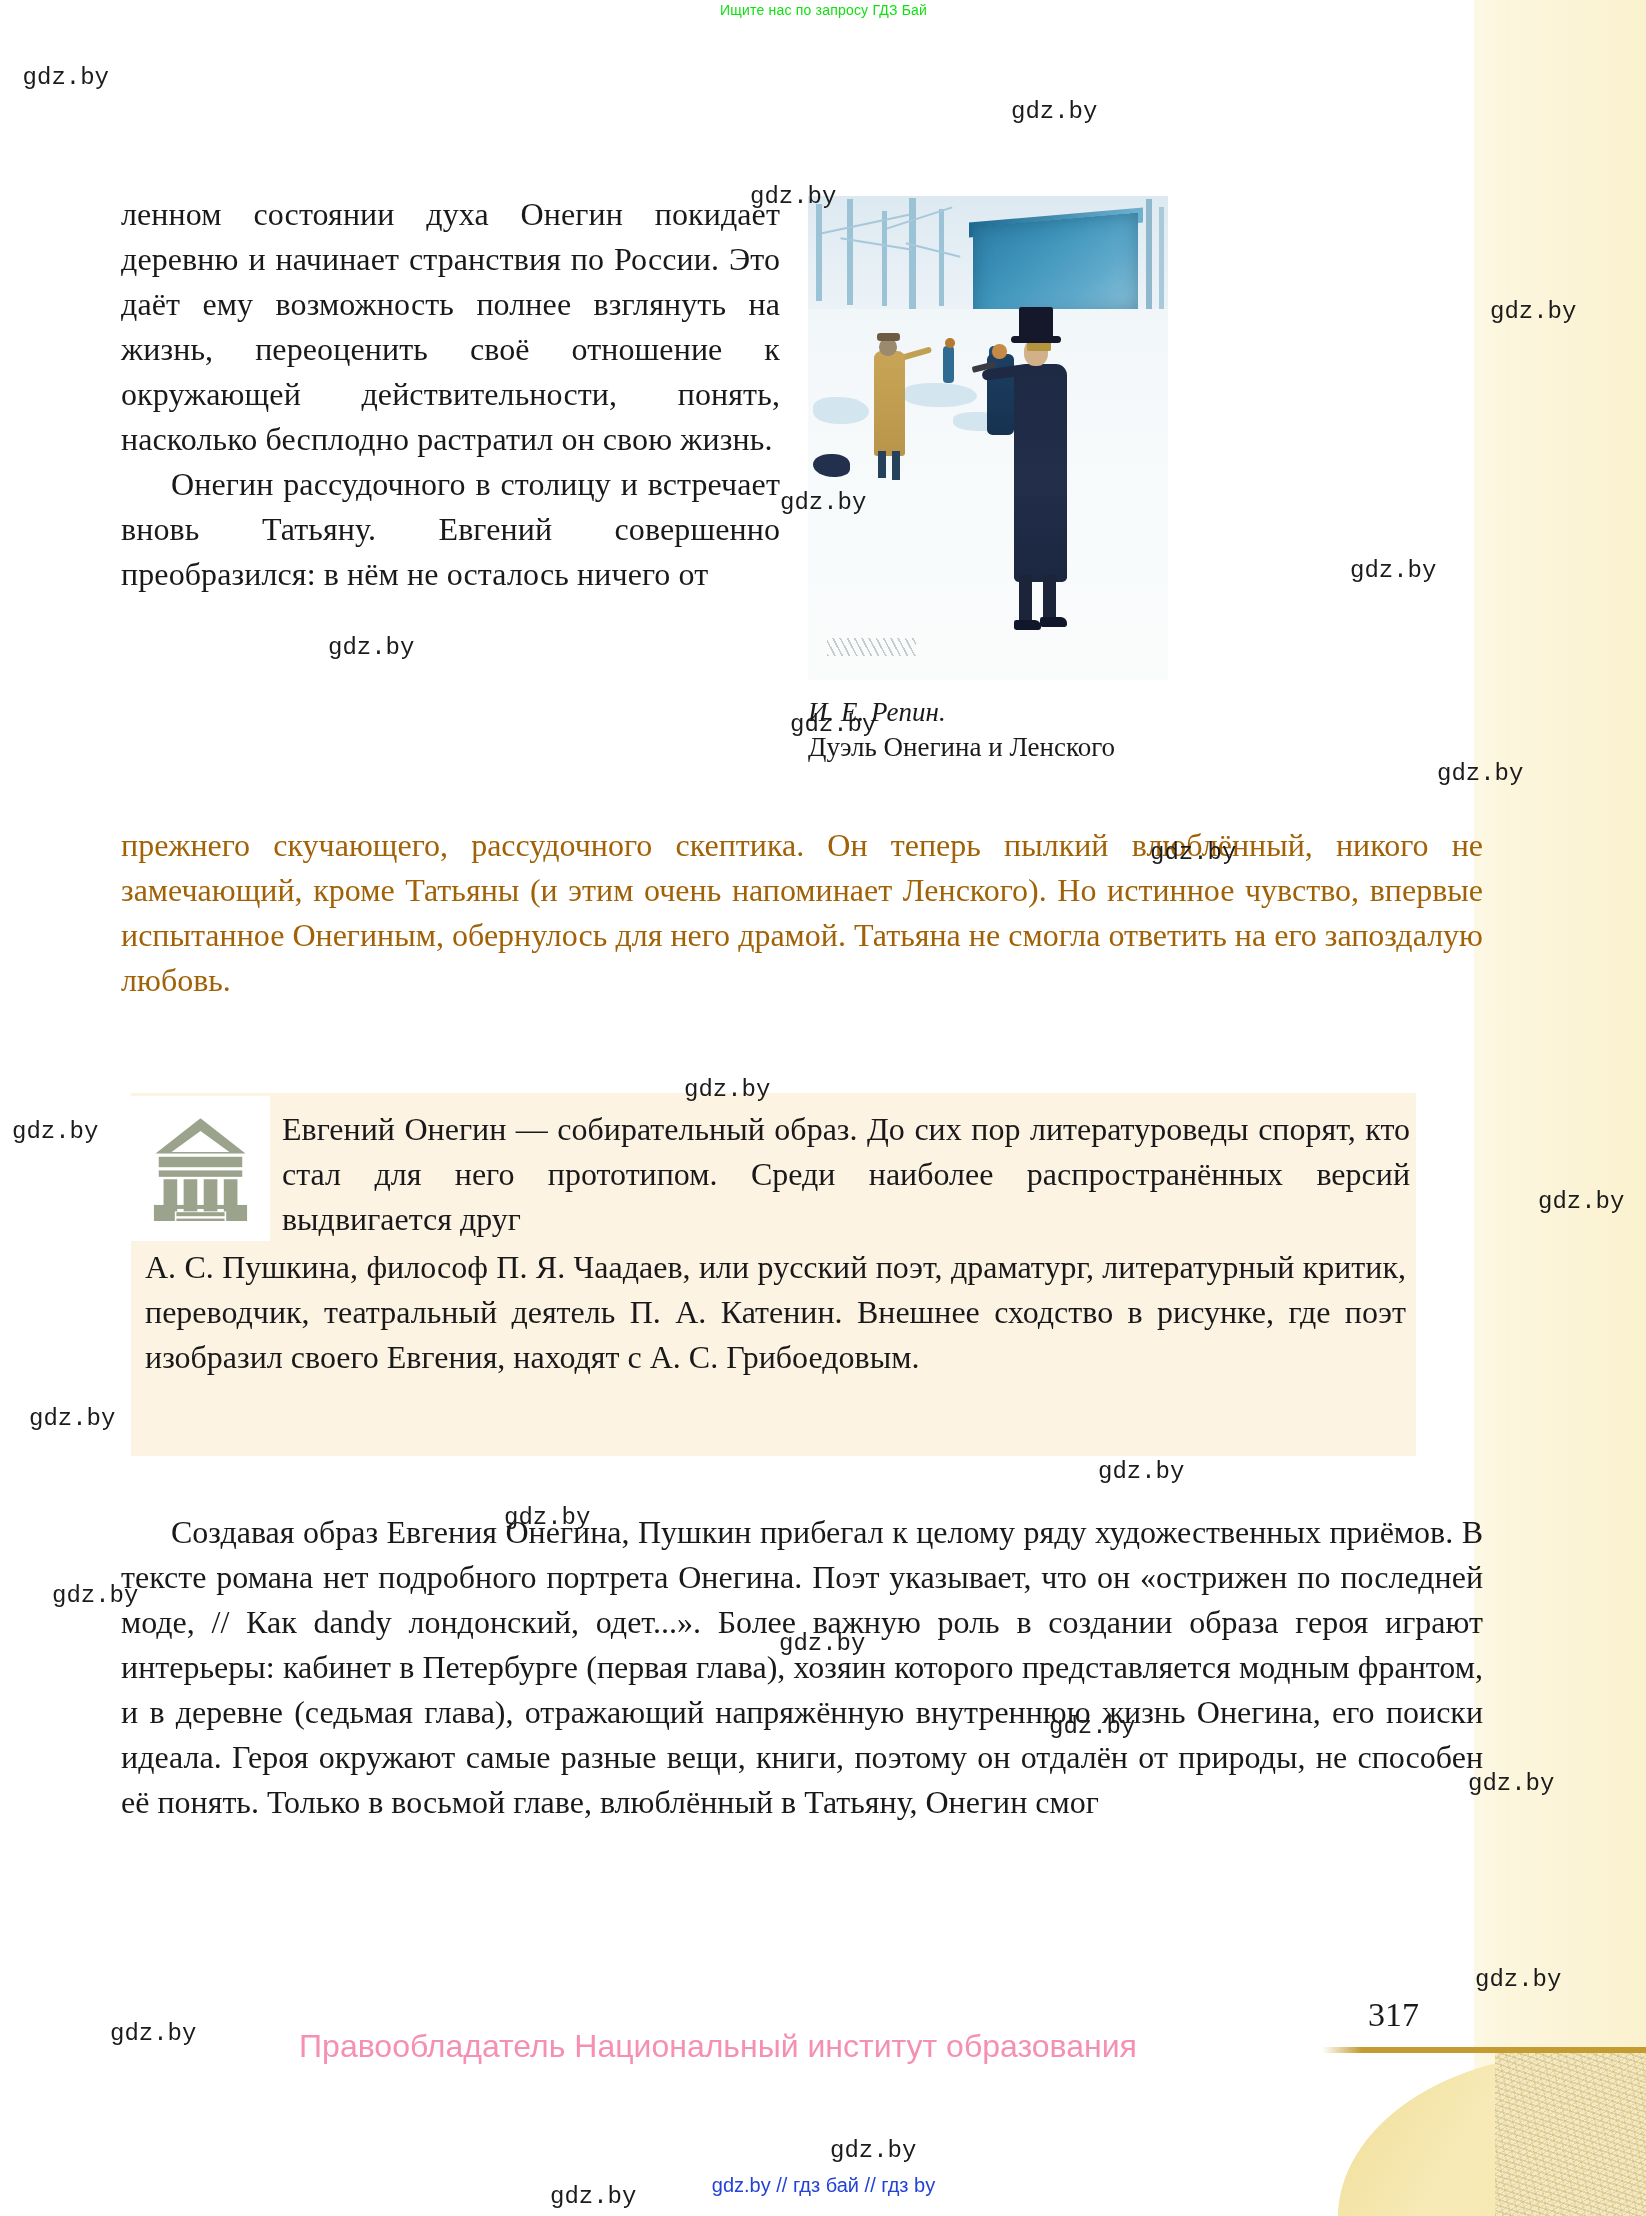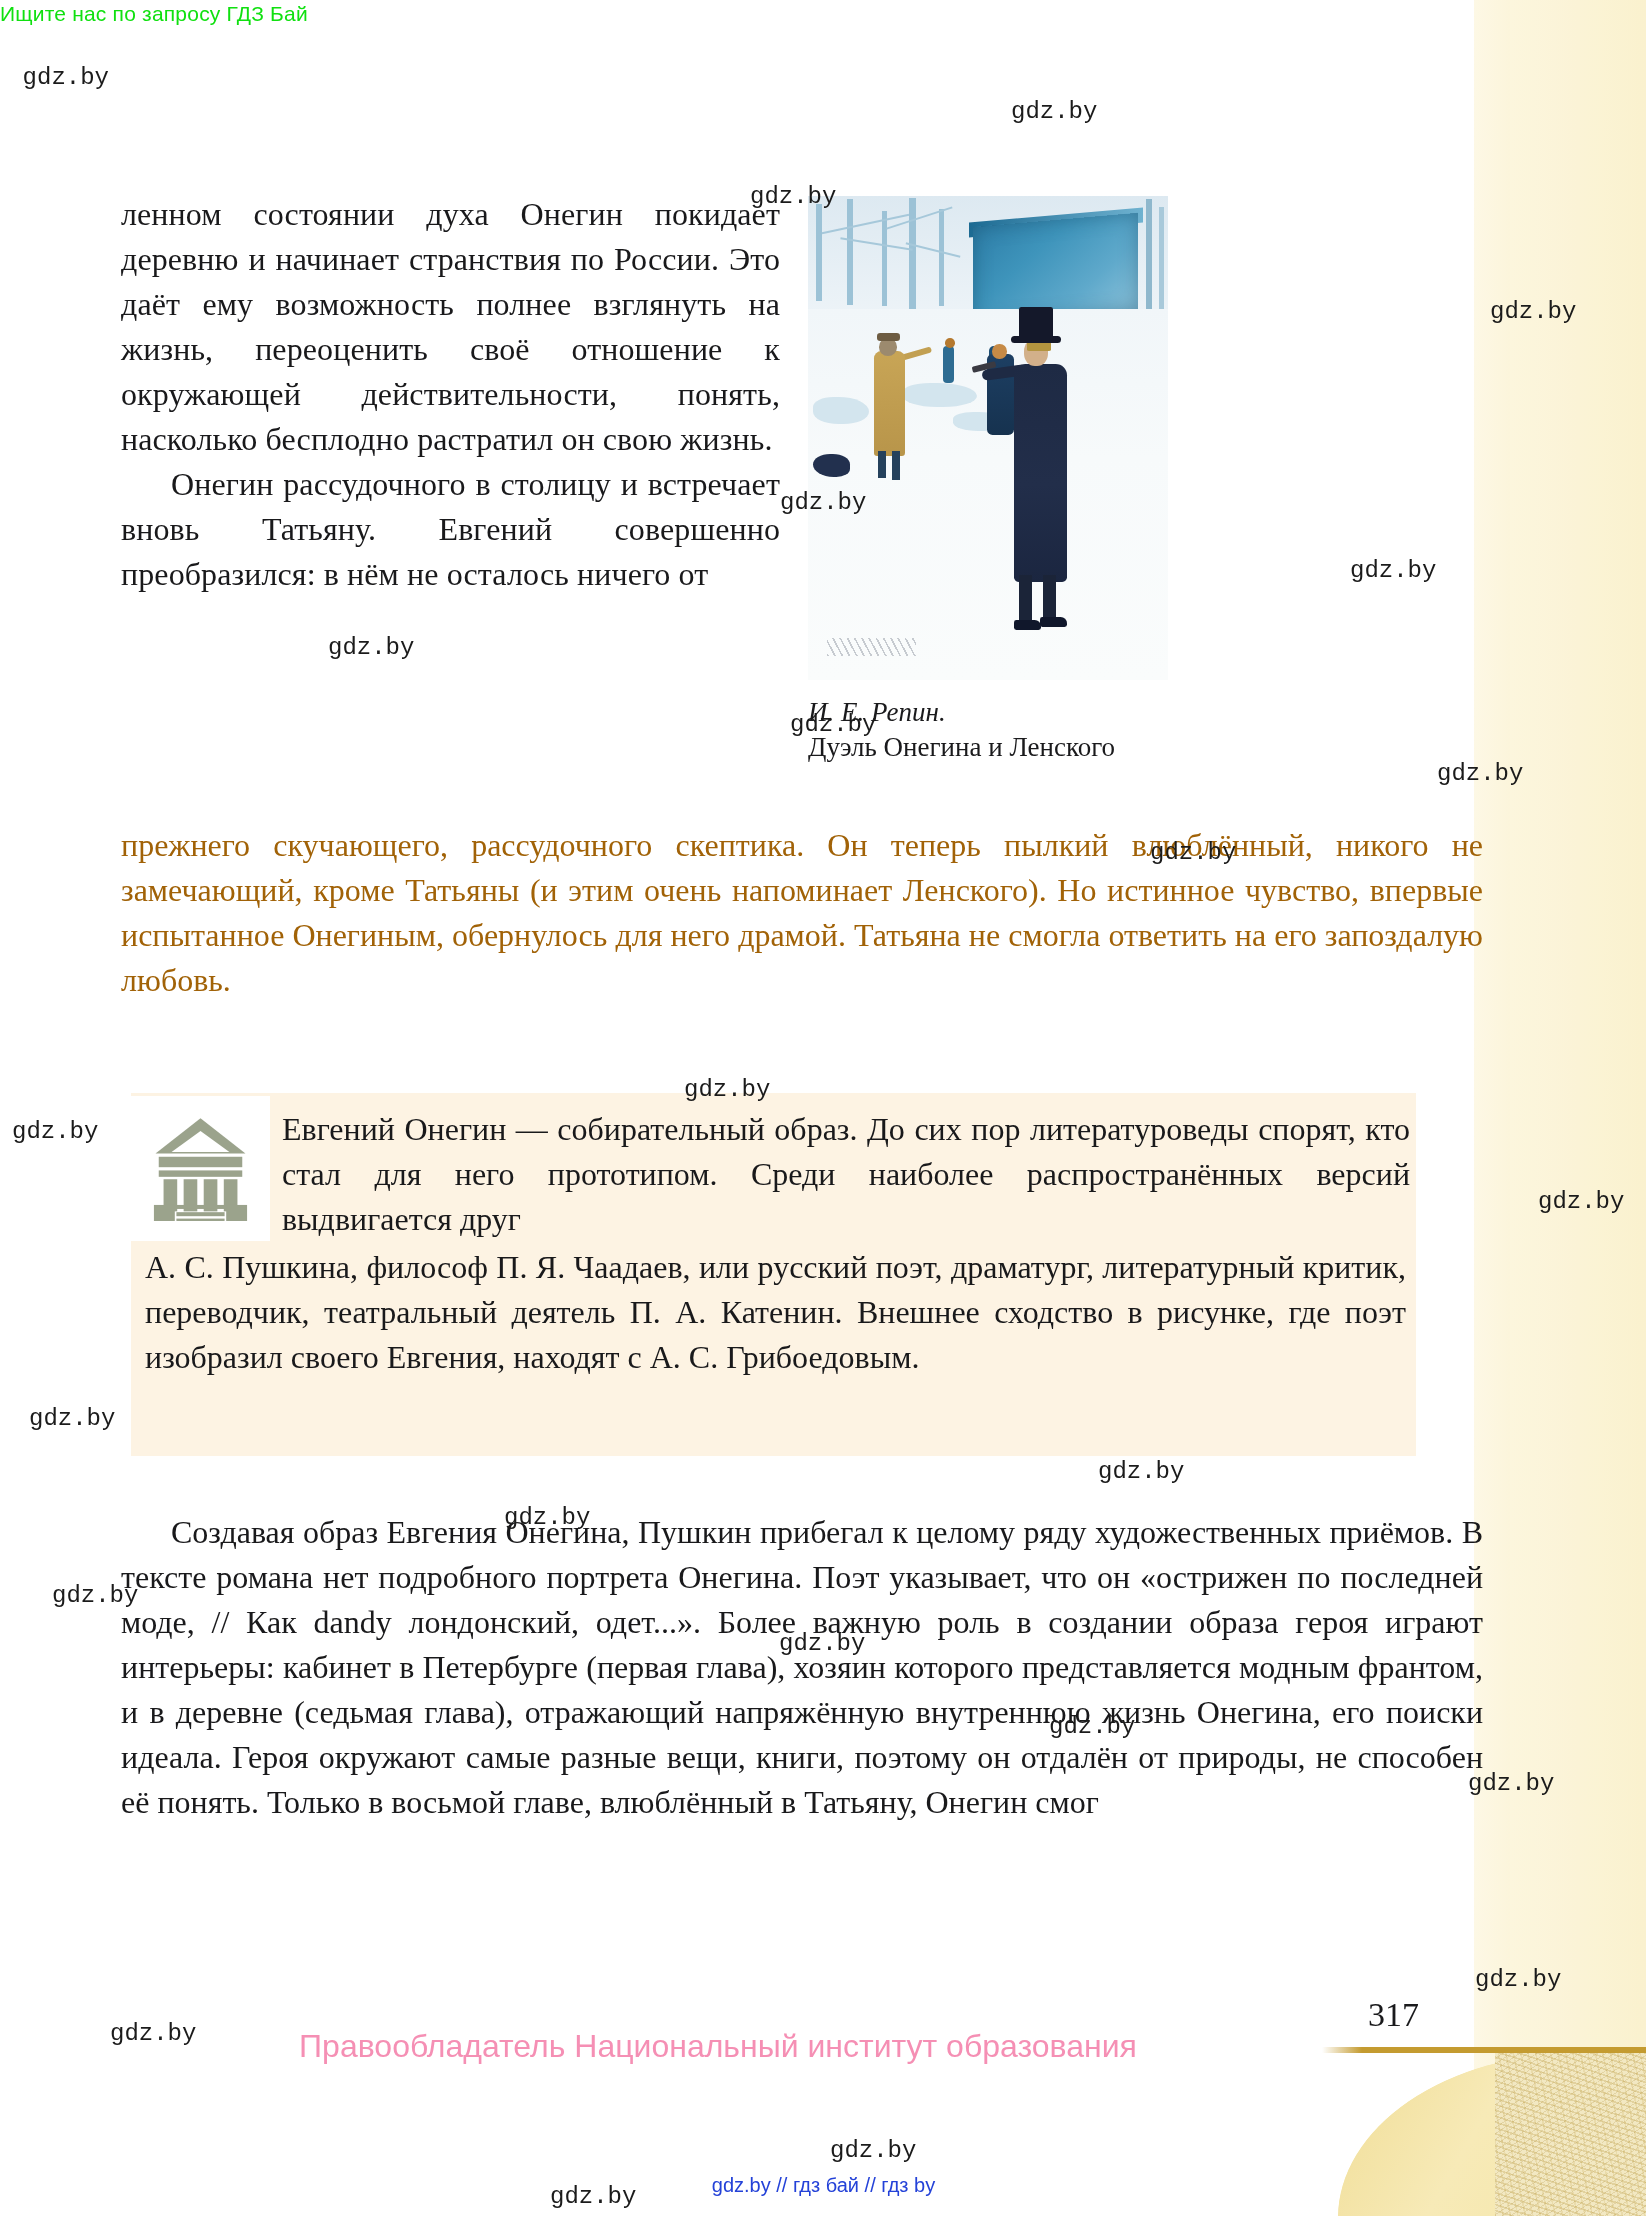--- a/index.html
+++ b/index.html
@@ -8,23 +8,23 @@
     background:#ffffff;
     font-family:"Liberation Serif", serif;
     position:relative;
     overflow:hidden;
   }
   .page{position:absolute;inset:0;}
 
   
   .top-banner{
     position:absolute;top:2.4px;left:0;width:1647px;
-    text-align:left;
+    text-align:center;
     font-family:"Liberation Sans", sans-serif;
-    font-size:21px;
+    font-size:14px;
     color:#10e010;
     letter-spacing:0.2px;
   }
 
   
   .right-band{
     position:absolute;top:0;right:0;width:173px;height:2091px;
     background:linear-gradient(to right,#fdf8e3 0%,#fbf3d2 35%,#f9eec4 100%);
     opacity:.92;
   }

